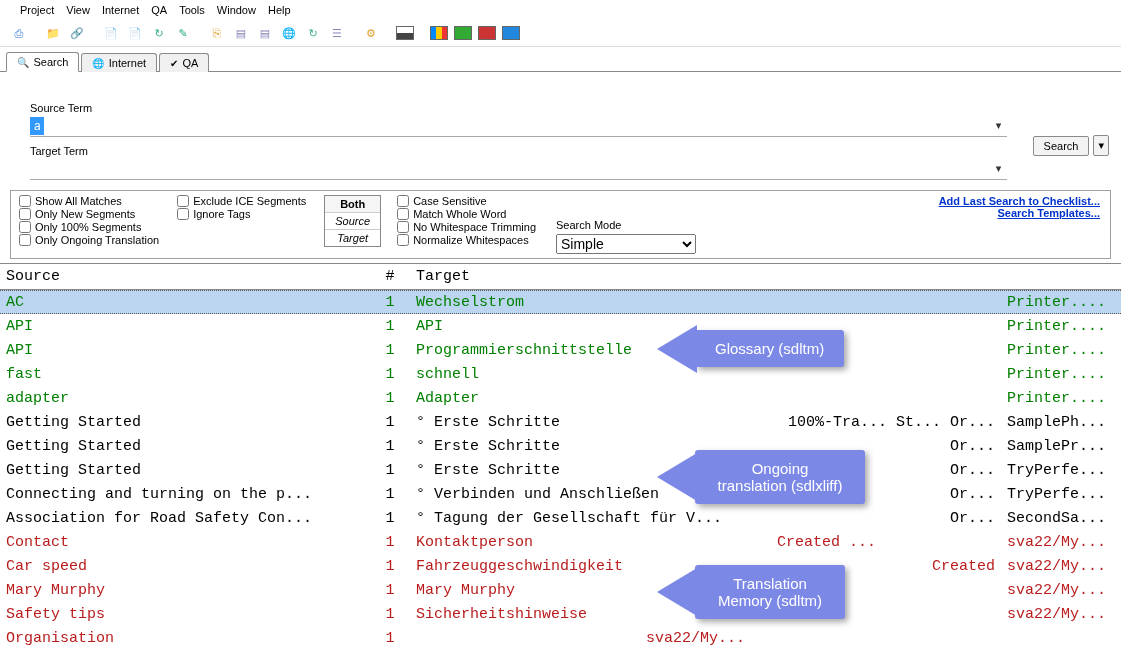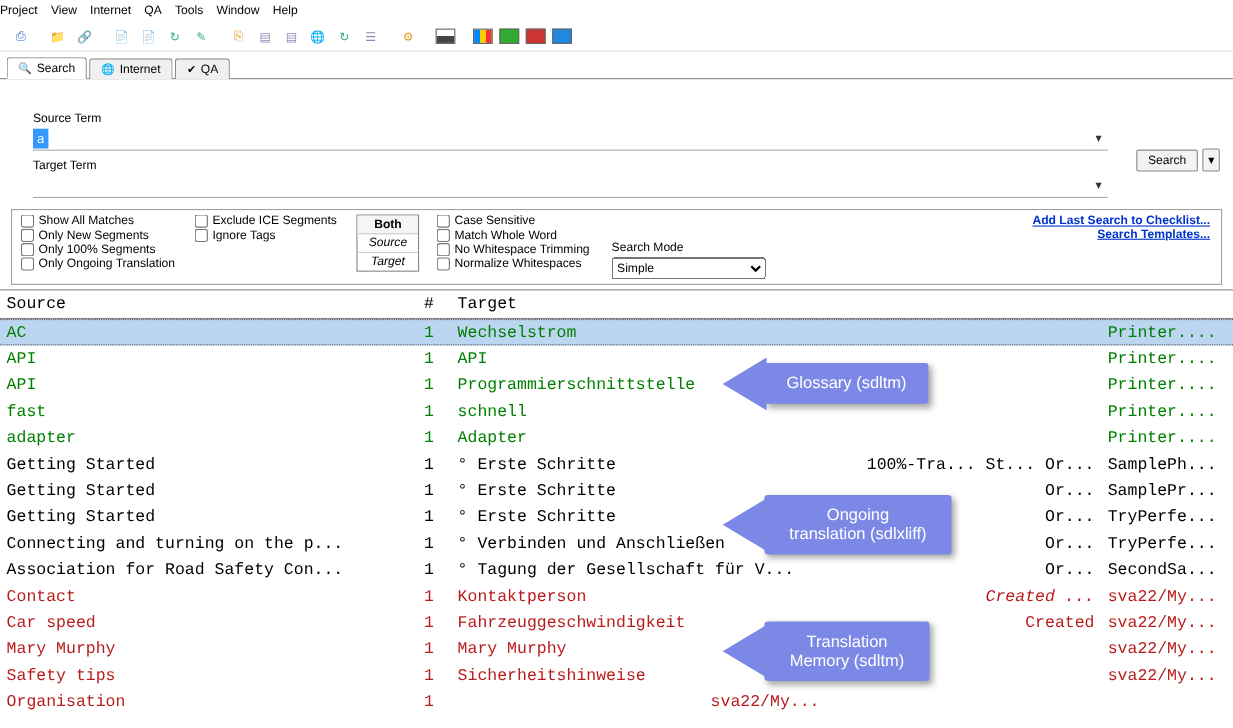--- a/index.html
+++ b/index.html
@@ -6,21 +6,21 @@
 body {
   font-family: Tahoma, Arial, sans-serif;
   font-size: 11px;
   background: #fff;
   color: #000;
   width: 1121px;
 }
 .menubar {
   display: flex;
   gap: 12px;
-  padding: 4px 0;
+  padding: 4px 20px;
   background: #fff;
 }
 .menubar span { cursor: default; }
 .toolbar {
   display: flex;
   align-items: center;
   padding: 4px 8px;
   gap: 2px;
   border-bottom: 1px solid #ddd;
 }
@@ -97,21 +97,21 @@
   font-size: 11px;
 }
 .both-box div { padding: 2px 10px; text-align: center; border-bottom: 1px solid #ccc; }
 .both-box div:last-child { border-bottom: none; }
 .both-box .hdr { font-weight: bold; background: #f5f5f5; }
 .search-mode {
   padding: 4px 10px;
 }
 .search-mode select {
   width: 140px; height: 20px; margin-top: 2px;
-  font-size: 11px;
+  font-size: 14px;
 }
 .links-col {
   margin-left: auto;
   padding: 4px 10px;
   text-align: right;
 }
 .links-col a {
   color: #0033cc;
   text-decoration: underline;
   font-weight: bold;
@@ -406,21 +406,21 @@
       <div class="c c-src">Association for Road Safety Con...</div>
       <div class="c c-num">1</div>
       <div class="c c-tgt">° Tagung der Gesellschaft für V...</div>
       <div class="c" style="width: 230px; text-align: right;">Or...</div>
       <div class="c c-file">SecondSa...</div>
     </div>
     <div class="row c-blue">
       <div class="c c-src">Contact</div>
       <div class="c c-num">1</div>
       <div class="c c-tgt">Kontaktperson</div>
-      <div class="c" style="width: 230px; text-align: right; font-style: italic;">Created ...</div>
+      <div class="c" style="width: 230px; text-align: left;">Created ...</div>
       <div class="c c-file">sva22/My...</div>
     </div>
     <div class="row c-blue">
       <div class="c c-src">Car speed</div>
       <div class="c c-num">1</div>
       <div class="c c-tgt">Fahrzeuggeschwindigkeit</div>
       <div class="c" style="width: 230px; text-align: right;">Created</div>
       <div class="c c-file">sva22/My...</div>
     </div>
     <div class="row c-blue">

